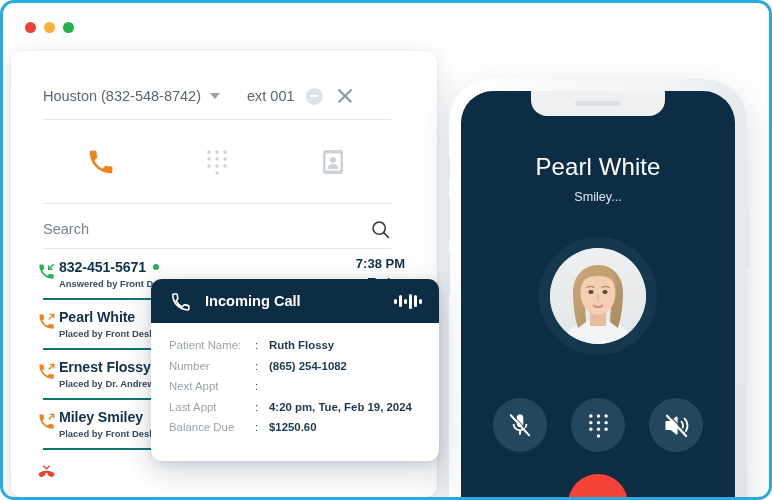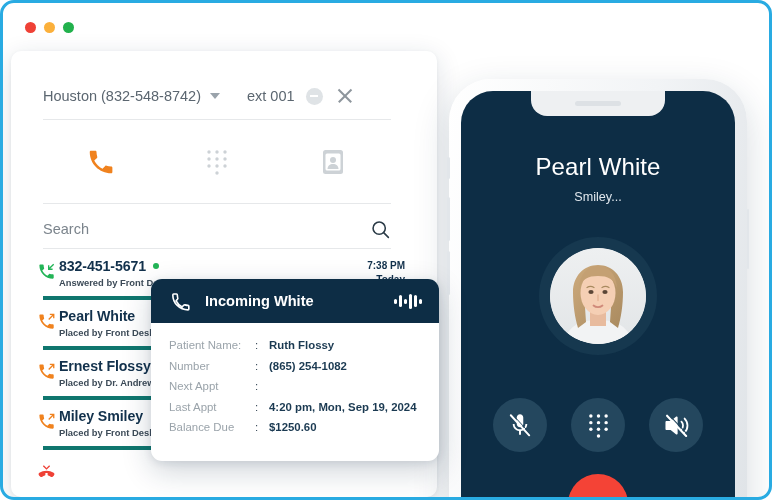--- a/index.html
+++ b/index.html
@@ -154,21 +154,21 @@
     position: absolute;
     left: 0; top: 199px;
     width: 100%;
     height: 247px;
   }
   .call-row {
     position: relative;
     height: 50px;
     margin: 0 32px;
     padding-left: 16px;
-    border-bottom: 4px solid #0f766e;
+    border-bottom: 2px solid #0f766e;
     display: flex;
     align-items: center;
     cursor: pointer;
   }
   .call-row:last-child { border-bottom: none; }
   .call-icon {
     position: absolute;
     left: -6px; top: 12px;
     width: 19px; height: 19px;
   }
@@ -192,21 +192,21 @@
   }
   .call-sub {
     margin-top: 3px;
     font-size: 9.4px;
     font-weight: bold;
     color: #3d4b58;
     white-space: nowrap;
   }
   .call-time {
     text-align: right;
-    font-size: 10px;
+    font-size: 13px;
     font-weight: bold;
     color: #12314c;
     line-height: 1.45;
     flex: none;
   }
 
   
   #incoming-card {
     position: absolute;
     left: 148px; top: 276px;
@@ -512,21 +512,21 @@
       </div>
 
     </div>
   </div>
 
   <div id="incoming-card">
     <div id="incoming-header">
       <svg width="23" height="23" viewBox="0 0 24 24">
         <path fill="none" stroke="#ffffff" stroke-width="1.7" stroke-linejoin="round" stroke-linecap="round" d="M7.4 11.3c1.4 2.7 3.6 4.9 6.3 6.3l1.9-1.9c.3-.3.7-.4 1-.2 1 .3 2.1.5 3.2.5.5 0 .9.4.9.9v2.9c0 .5-.4.9-.9.9C11 20.7 4 13.7 4 5.1c0-.5.4-.9.9-.9h2.9c.5 0 .9.4.9.9 0 1.1.2 2.2.5 3.2.1.3 0 .7-.2 1z"></path>
       </svg>
-      <span id="incoming-title">Incoming White</span>
+      <span id="incoming-title">Incoming Call</span>
       <span id="waveform">
         <i style="height:5px"></i>
           <i style="height:12px"></i>
           <i style="height:5px"></i>
           <i style="height:15px"></i>
           <i style="height:12px"></i>
           <i style="height:5px"></i>
       </span>
     </div>
 
@@ -541,21 +541,21 @@
         <span class="detail-colon">:</span>
         <span class="detail-value">(865) 254-1082</span>
       </div>
       <div class="detail-row">
         <span class="detail-label">Next Appt</span>
         <span class="detail-colon">:</span>
       </div>
       <div class="detail-row">
         <span class="detail-label">Last Appt</span>
         <span class="detail-colon">:</span>
-        <span class="detail-value">4:20 pm, Mon, Sep 19, 2024</span>
+        <span class="detail-value">4:20 pm, Tue, Feb 19, 2024</span>
       </div>
       <div class="detail-row">
         <span class="detail-label">Balance Due</span>
         <span class="detail-colon">:</span>
         <span class="detail-value">$1250.60</span>
       </div>
     </div>
   </div>
 
   <div id="phone">

